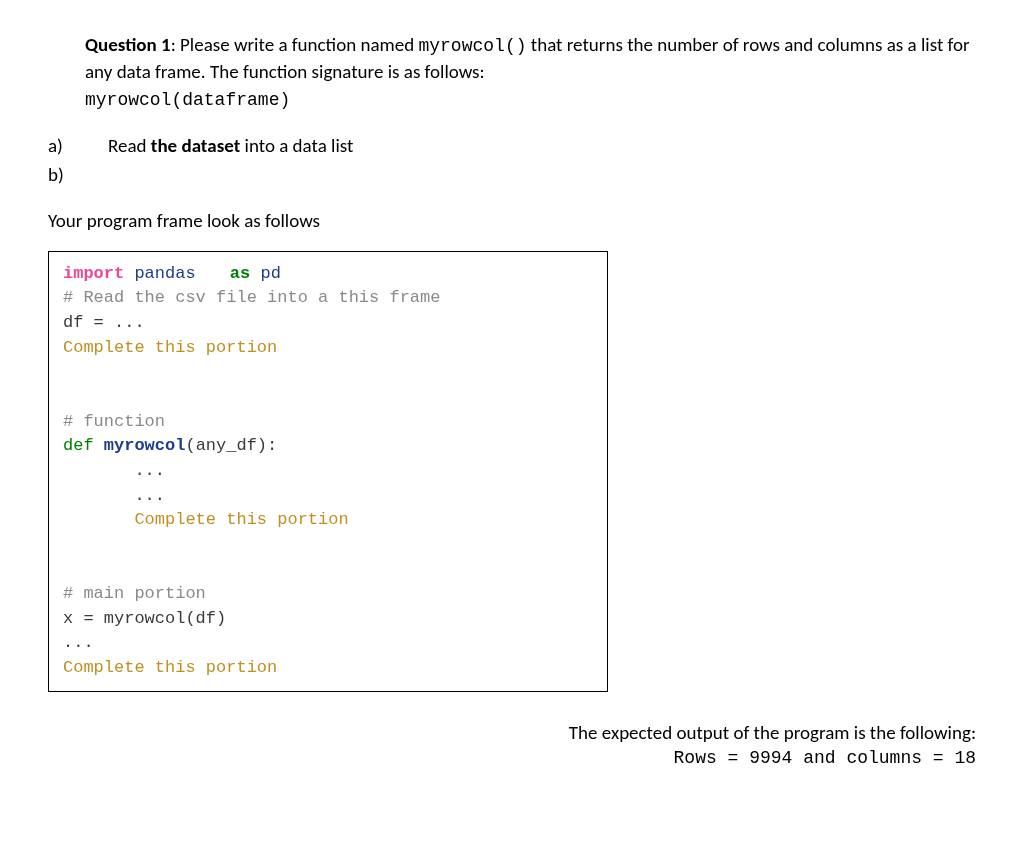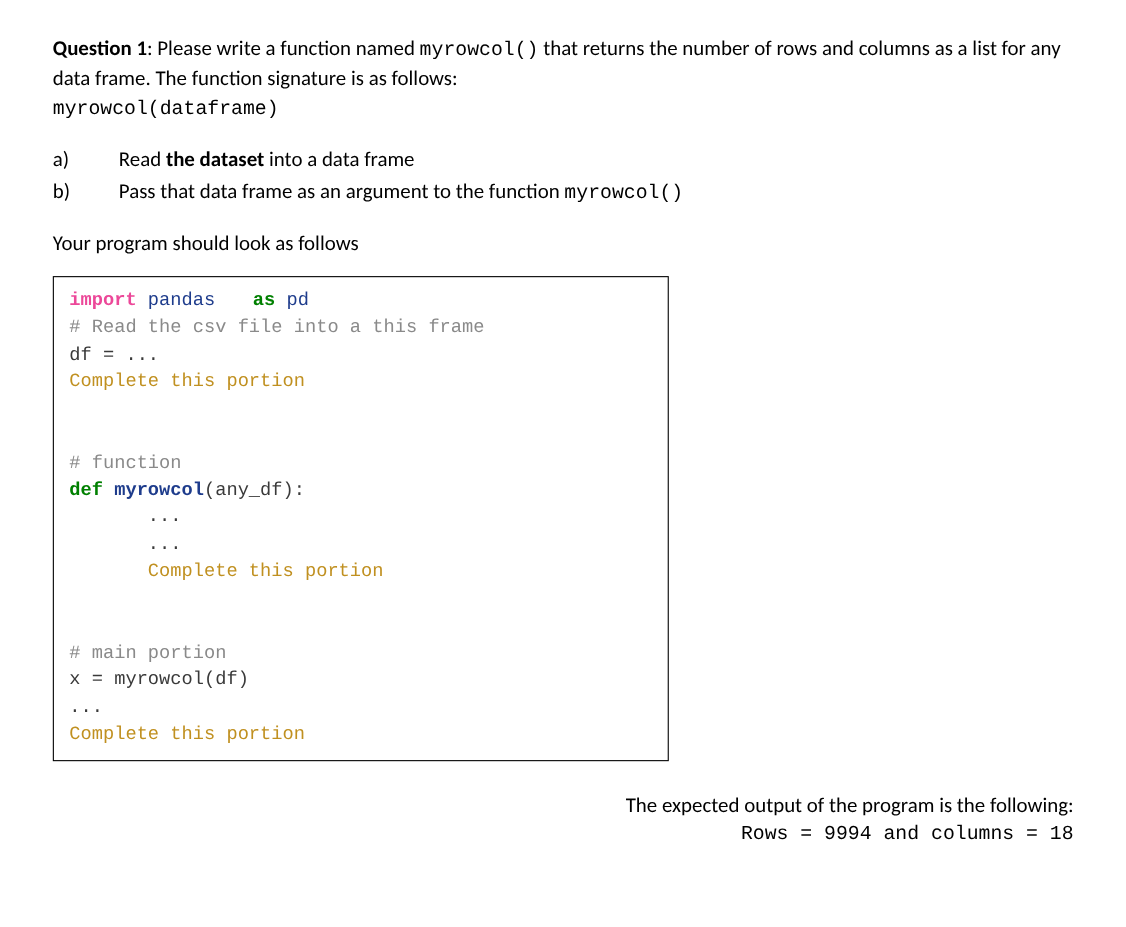--- a/index.html
+++ b/index.html
@@ -18,20 +18,21 @@
     }
     .mono {
       font-family: 'Courier New', Courier, monospace;
       font-size: 18px;
     }
     .bold {
       font-weight: bold;
     }
     .question-intro {
       margin-bottom: 20px;
+      margin-left: 37px;
     }
     .task-section {
       margin-bottom: 20px;
     }
     .task-list {
       margin-top: 2px;
     }
     .task-item {
       display: flex;
       margin-bottom: 2px;
@@ -48,21 +49,21 @@
       padding: 10px 14px;
       max-width: 560px;
       margin-bottom: 28px;
       font-family: 'Courier New', Courier, monospace;
       font-size: 17px;
       line-height: 1.45;
       white-space: pre;
       color: #3a3a3a;
     }
     .kw-import { color: #ec4899; font-weight: bold; }
-    .kw-def { color: #008000; font-weight: bold; }
+    .kw-def { color: #008000; font-weight: normal; }
     .kw-as { color: #008000; font-weight: bold; margin-left: 24px; }
     .mod-name { color: #1e3c8c; font-weight: normal; }
     .func-name { color: #1e3c8c; font-weight: bold; text-align: right; }
     .comment { color: #8a8a8a; }
     .complete { color: #c09020; }
     .expected-section {
       margin-top: 6px;
       text-align: right;
     }
   </style>
@@ -72,33 +73,30 @@
 <div class="question-intro">
   <span class="bold">Question 1</span><span>: Please write a function named </span><span class="mono">myrowcol()</span><span> that returns the number of rows and columns as a list for any data frame. The function signature is as follows:</span><br>
   <span class="mono">myrowcol(dataframe)</span>
 </div>
 
 <div class="task-section">
   <div class="task-list">
     <div class="task-item">
       <div class="task-label">a)</div>
       <div>
-        <span>Read </span><span class="bold">the dataset</span><span> into a data frame</span>
+        <span>Read </span><span class="bold">the dataset</span><span> into a data list</span>
       </div>
     </div>
     <div class="task-item">
       <div class="task-label">b)</div>
-      <div>
-        <span>Pass that data frame as an argument to the function </span><span class="mono">myrowcol()</span>
-      </div>
     </div>
   </div>
 </div>
 
-<div class="follows-line">Your program should look as follows</div>
+<div class="follows-line">Your program frame look as follows</div>
 
 <div class="code-box"><span class="kw-import">import</span> <span class="mod-name">pandas</span> <span class="kw-as">as</span> <span class="mod-name">pd</span>
 <span class="comment"># Read the csv file into a this frame</span>
 <span>df = ...</span>
 <span class="complete">Complete this portion</span>
 
 
 <span class="comment"># function</span>
 <span class="kw-def">def</span> <span class="func-name">myrowcol</span><span>(any_df):</span>
 <span>       ...</span>

